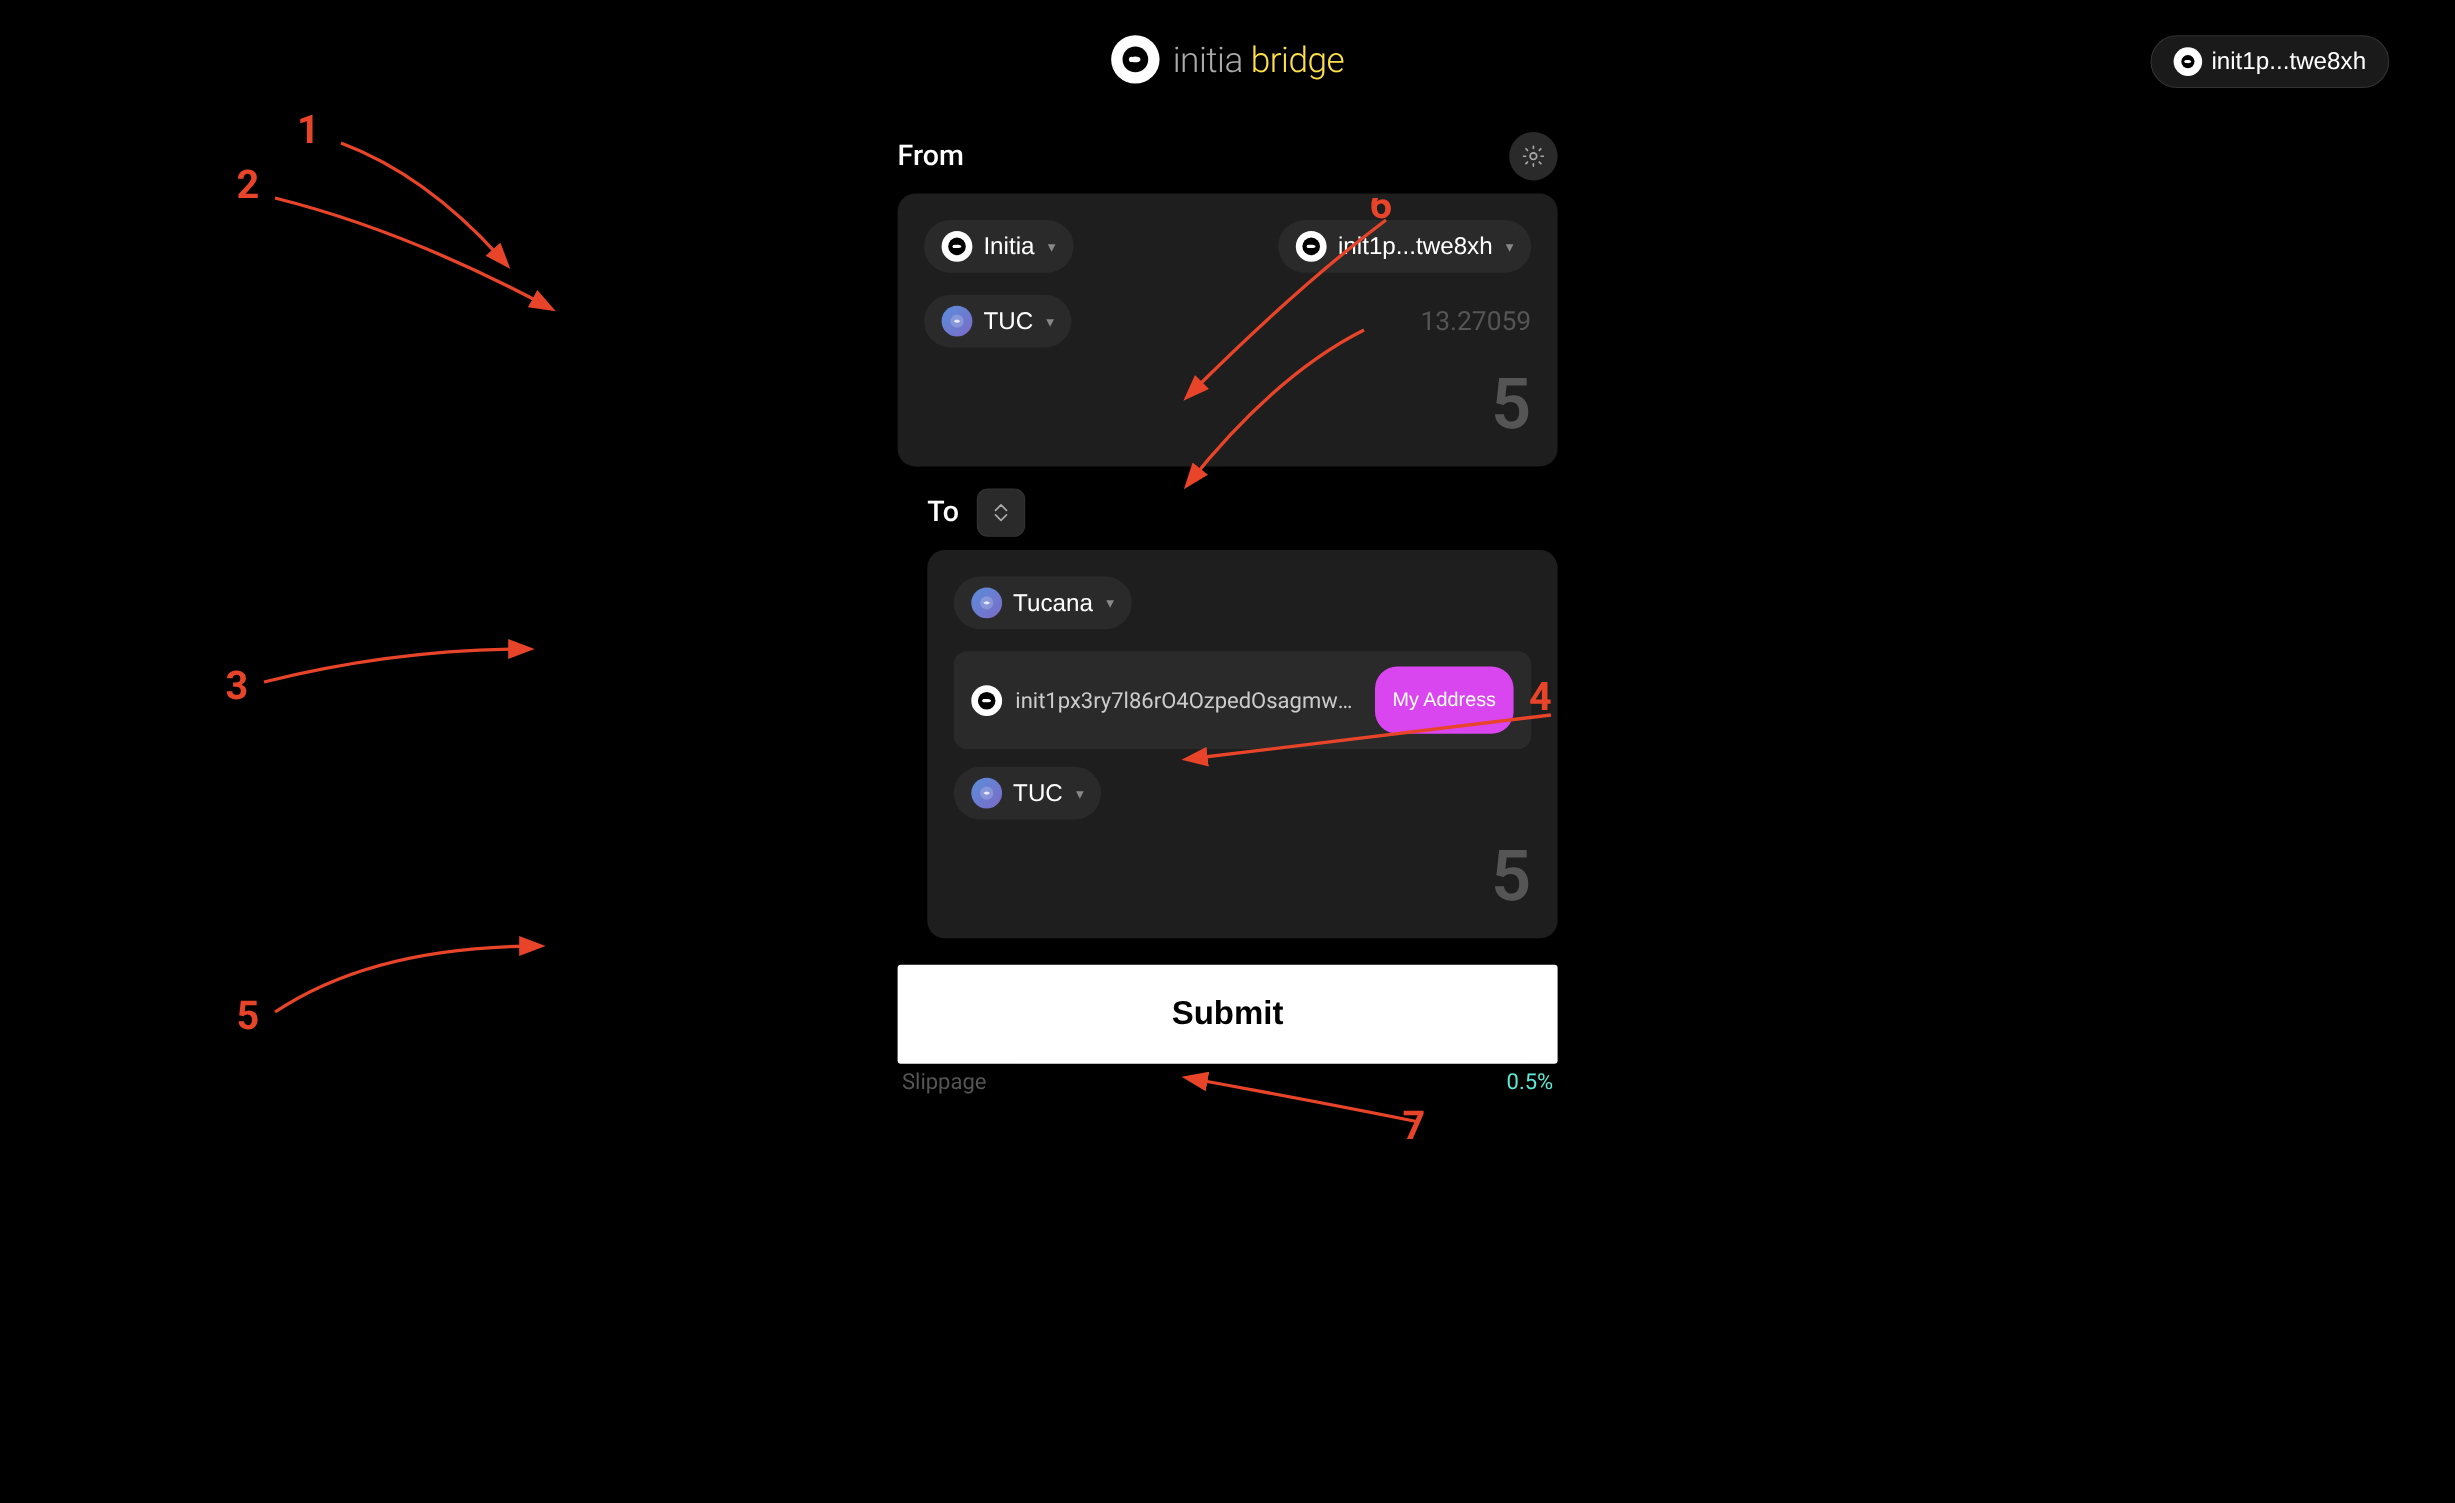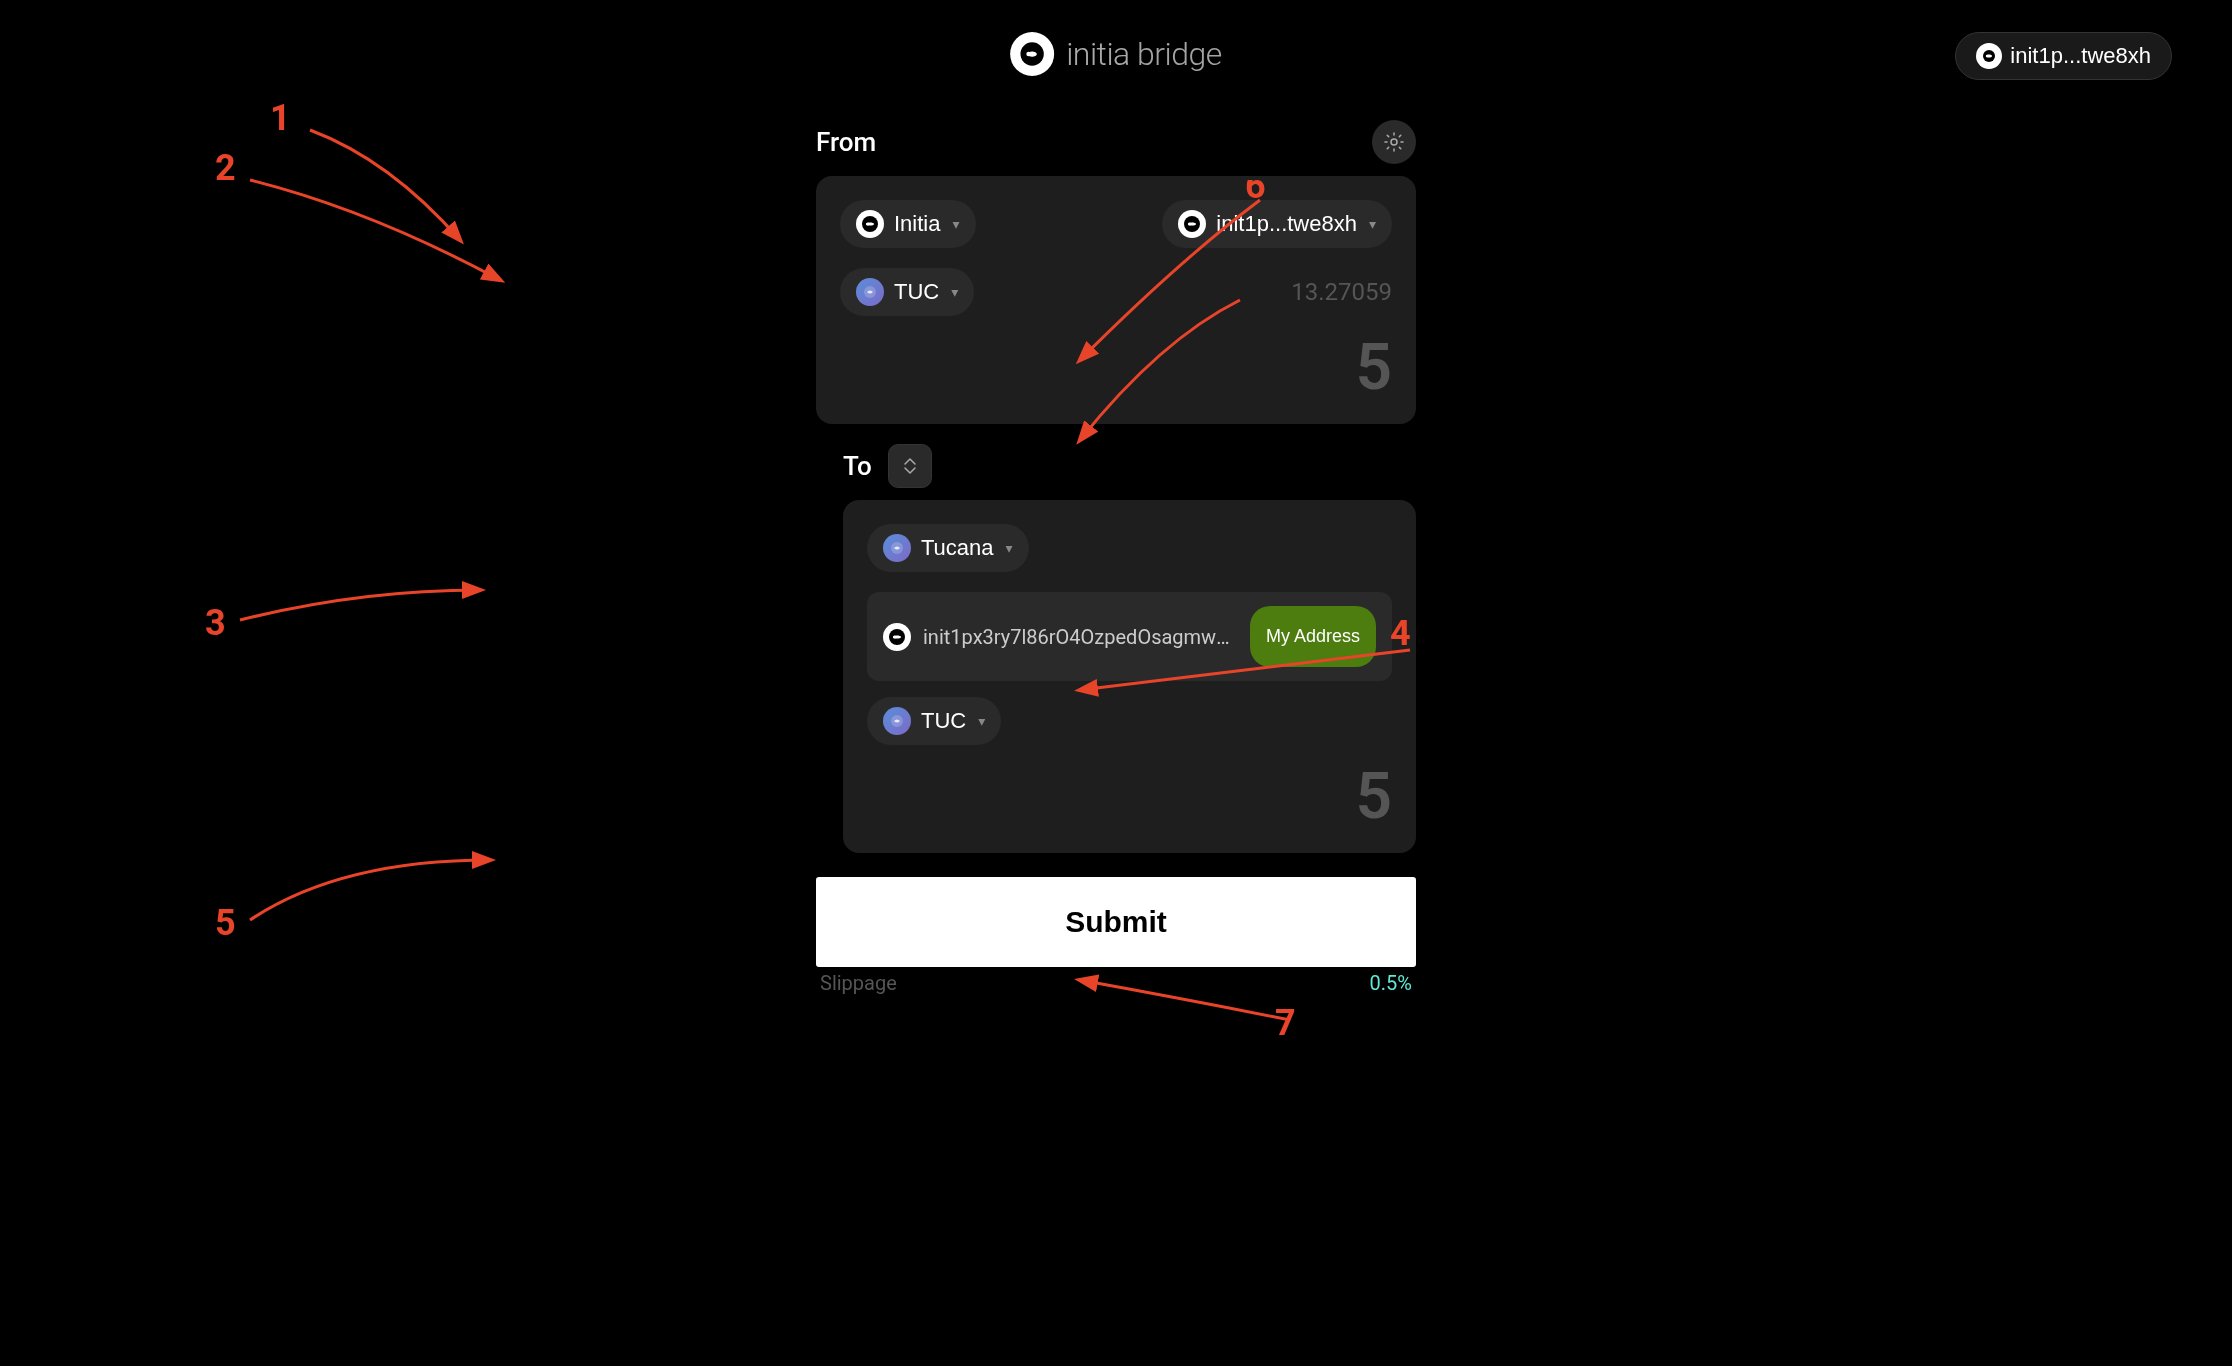--- a/index.html
+++ b/index.html
@@ -241,21 +241,21 @@
     .address-text {
       flex: 1;
       font-size: 20px;
       color: #cccccc;
       overflow: hidden;
       text-overflow: ellipsis;
       white-space: nowrap;
     }
 
     .my-address-btn {
-      background: #4d7c0f;
+      background: #d946ef;
       border: none;
       border-radius: 20px;
       padding: 20px 16px;
       color: #ffffff;
       font-size: 18px;
       cursor: pointer;
       white-space: nowrap;
       flex-shrink: 0;
     }
 
@@ -305,21 +305,21 @@
 <div class="header">
   <div class="logo-area">
     <div class="logo-icon">
       <svg viewBox="0 0 24 24" fill="none">
         <circle cx="12" cy="12" r="10" fill="#000"></circle>
         <path d="M8 12 C8 9, 16 9, 16 12 C16 15, 8 15, 8 12Z" fill="#fff"></path>
         <circle cx="9" cy="12" r="2" fill="#fff"></circle>
       </svg>
     </div>
     <div class="logo-text">
-      <span>initia</span><span style="color:#a3a3a3; font-weight:300"> bridge</span>
+      <span>initia</span><span style="color:#fde047; font-weight:300"> bridge</span>
     </div>
   </div>
   <button class="wallet-button">
     <div class="wallet-icon-small">
       <svg width="16" height="16" viewBox="0 0 16 16" fill="none">
         <circle cx="8" cy="8" r="6" fill="#000"></circle>
         <path d="M5 8 C5 6, 11 6, 11 8 C11 10, 5 10, 5 8Z" fill="#fff"></path>
         <circle cx="6" cy="8" r="1.2" fill="#fff"></circle>
       </svg>
     </div>

